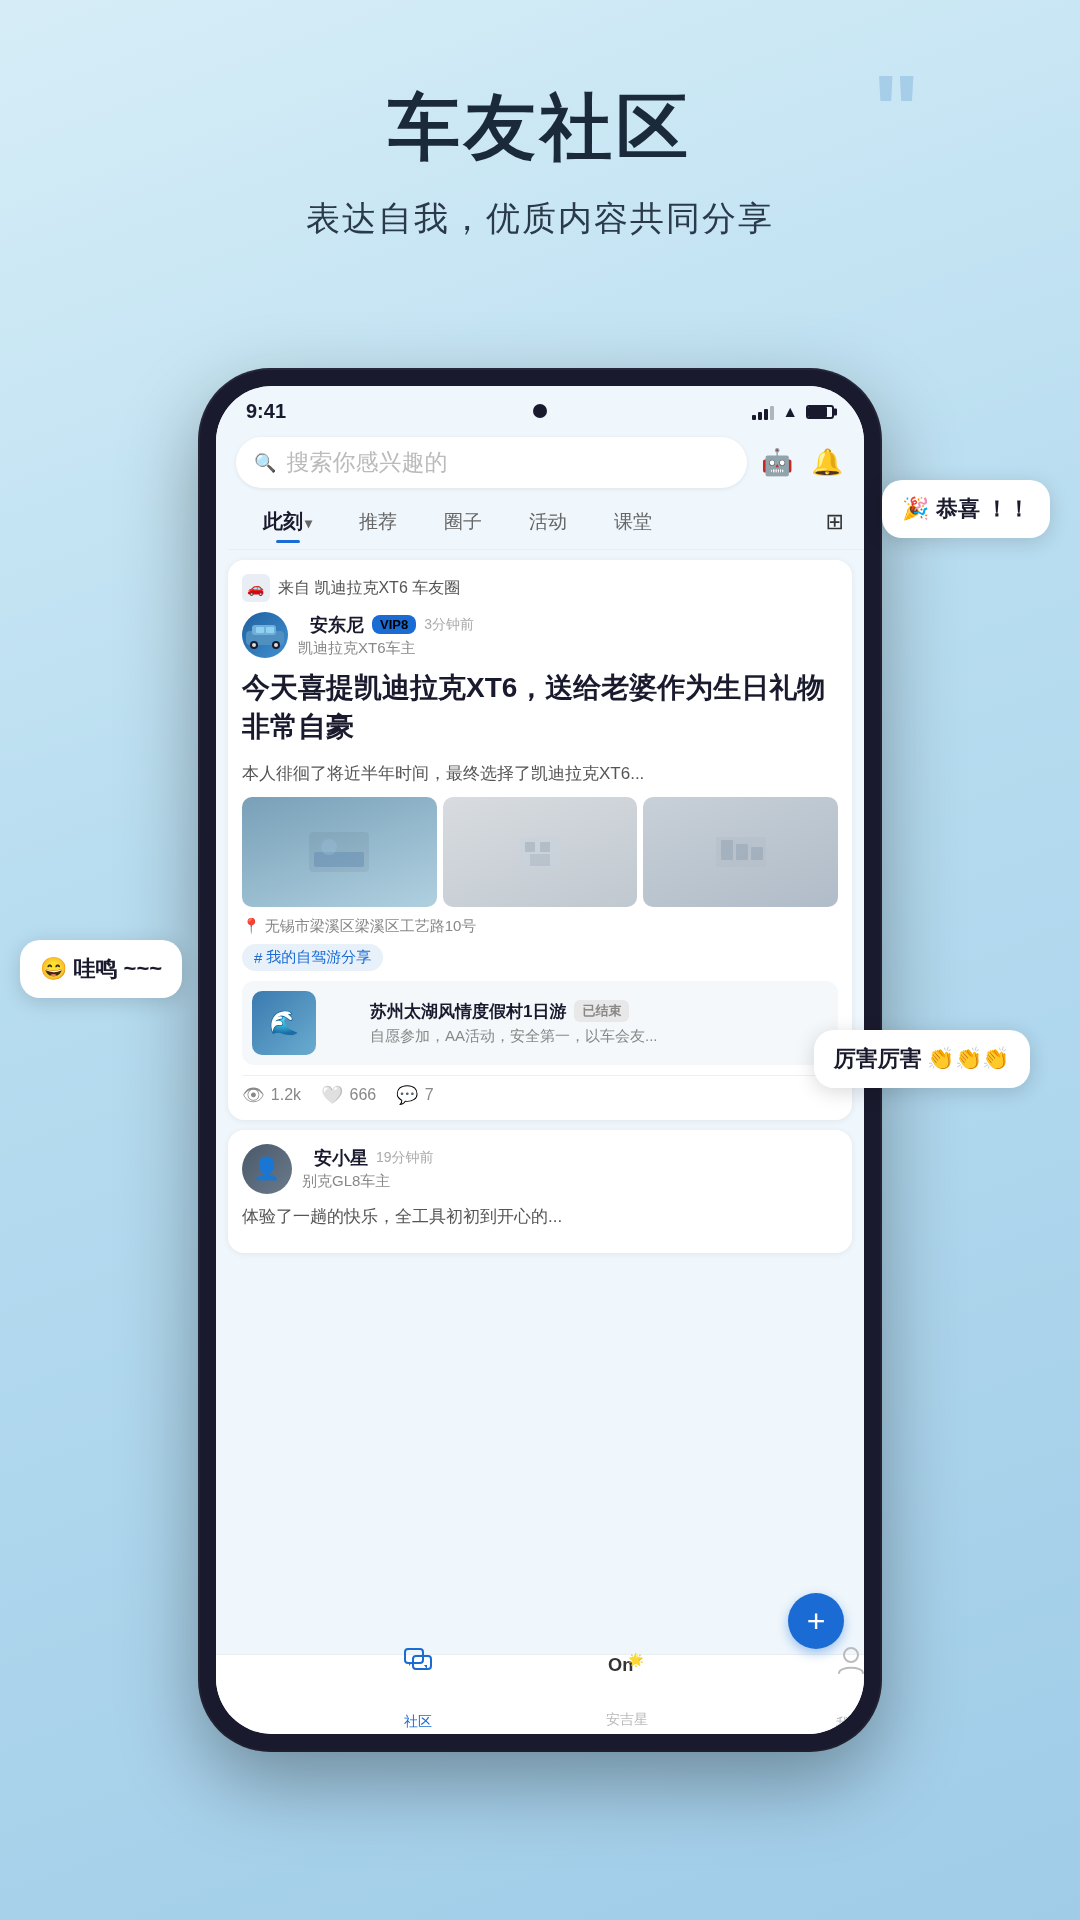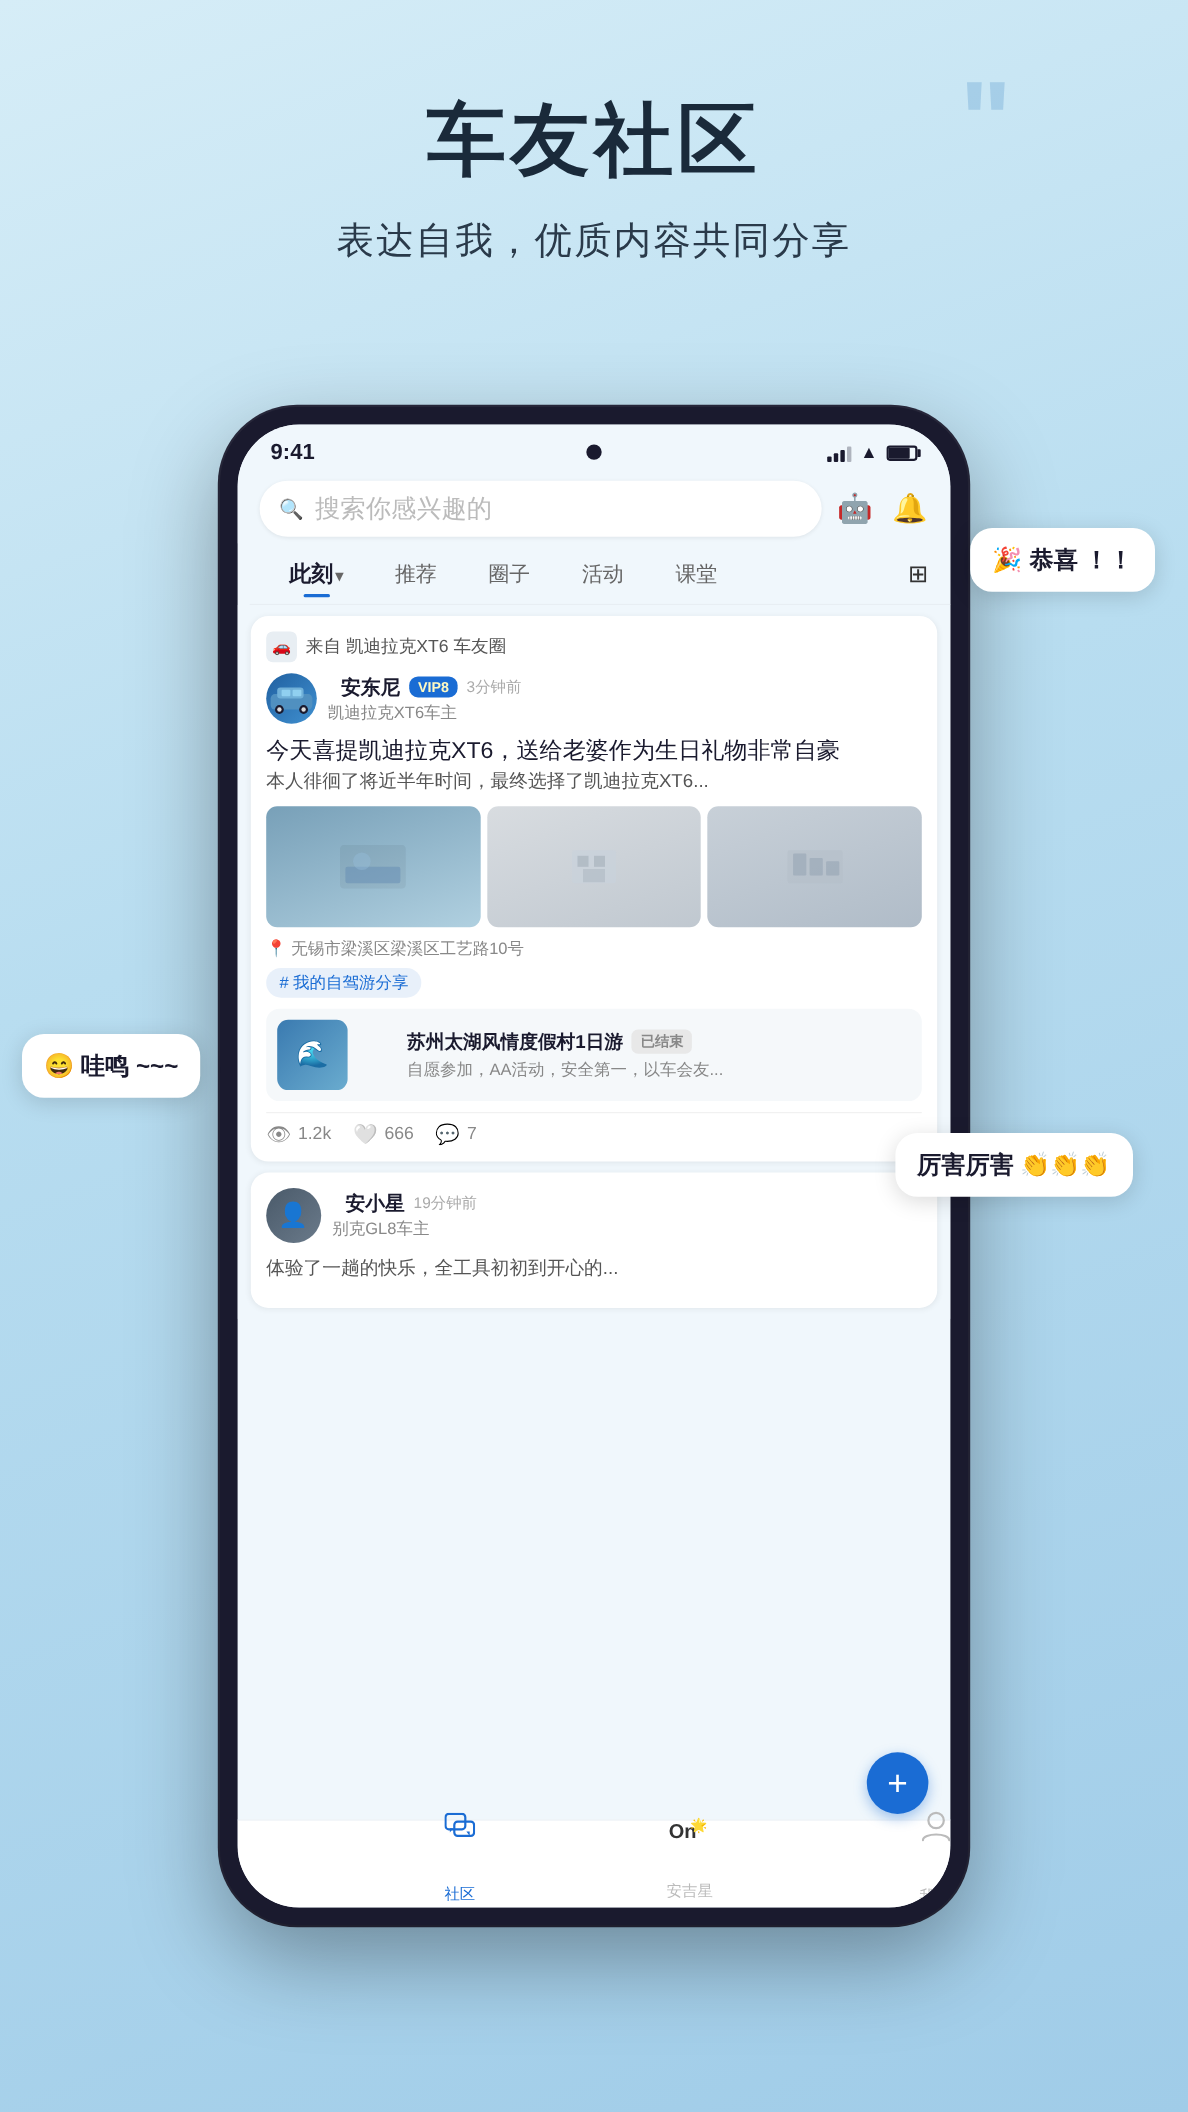--- a/index.html
+++ b/index.html
@@ -263,30 +263,30 @@
     .user-info { flex: 1; }
     .user-name-row {
       display: flex;
       align-items: center;
       gap: 8px;
       margin-left: 12px;
     }
     .user-name { font-size: 18px; font-weight: 600; color: #1a1a2e; }
     .vip-badge {
       background: #1a6cd4;
-      color: #fef9c3;
+      color: #000000;
       font-size: 13px;
       font-weight: 700;
       padding: 2px 8px;
       border-radius: 8px;
     }
     .post-time { font-size: 14px; color: #aaa; }
     .user-car-label { font-size: 15px; color: #888; margin-top: 2px; }
 
-    .post-title { font-size: 21px; font-weight: 400; color: #1a1a2e; line-height: 1.4; margin-bottom: 0; }
+    .post-title { font-size: 28px; font-weight: 700; color: #1a1a2e; line-height: 1.4; margin-bottom: 15px; }
     .post-body { font-size: 17px; color: #555; line-height: 1.5; margin-bottom: 10px; }
 
     .post-images {
       display: flex;
       gap: 6px;
       margin-bottom: 10px;
     }
     .post-img {
       flex: 1;
       height: 110px;

